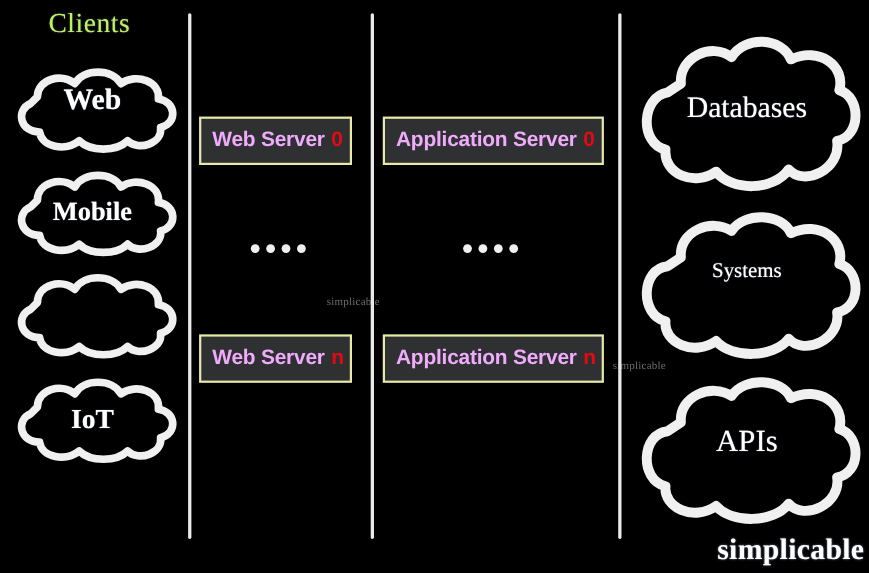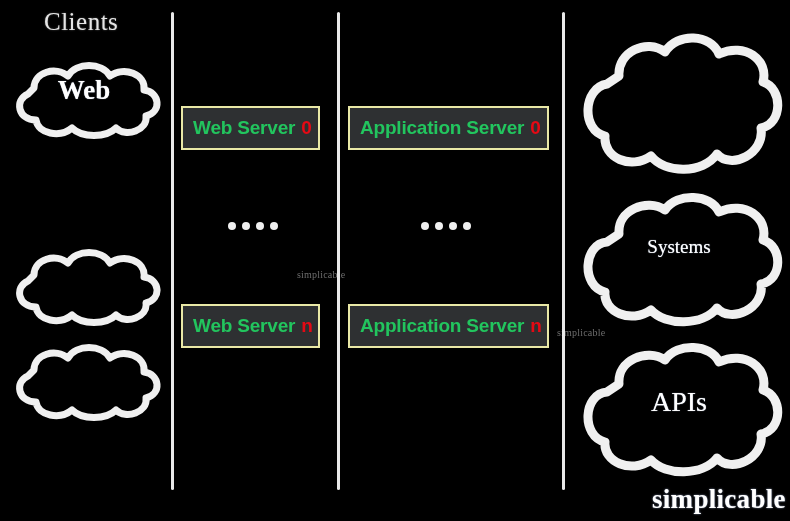--- a/index.html
+++ b/index.html
@@ -12,21 +12,21 @@
     width: 790px;
     height: 521px;
     background: #000000;
     overflow: hidden;
     font-family: "Liberation Serif", serif;
   }
 
   
   .col-title {
     position: absolute;
-    color: #e5e5e5;
+    color: #bef264;
     font-family: "Liberation Serif", serif;
     font-size: 25px;
     font-weight: 400;
     letter-spacing: 0.5px;
     white-space: nowrap;
     text-shadow: 0 0 2px rgba(255,255,255,0.35);
   }
 
   
   .divider {
@@ -64,21 +64,21 @@
     border: 2px solid #e9e8a6;
     box-sizing: border-box;
     display: flex;
     align-items: center;
     padding-left: 10px;
   }
   .server-box .label {
     font-family: "Liberation Sans", sans-serif;
     font-weight: bold;
     font-size: 19px;
-    color: #22c55e;
+    color: #f0abfc;
     letter-spacing: -0.2px;
     white-space: nowrap;
   }
   .server-box .index {
     font-family: "Liberation Sans", sans-serif;
     font-weight: bold;
     font-size: 19px;
     color: #e50914;
     margin-left: 6px;
     white-space: nowrap;
@@ -128,35 +128,44 @@
 
   <div class="cloud" style="left:4px; top:58px; width:160px; height:82px;">
     <svg viewBox="0 0 160 82" preserveAspectRatio="none">
       <path d="M30 30 C30 14, 52 8, 64 18 C72 4, 98 4, 106 18 C120 8, 142 16, 140 32
                C156 34, 158 54, 142 58 C144 72, 122 80, 112 70 C102 80, 78 80, 68 70
                C56 80, 34 76, 32 62 C14 62, 10 42, 24 36 Z" fill="#000000" stroke="#f0f0f0" stroke-width="7" stroke-linejoin="round"></path>
     </svg>
     <div class="cloud-label" style="top:17px; font-size:27px; font-weight:bold;">Web</div>
   </div>
 
+  <div class="cloud" style="left:4px; top:152px; width:160px; height:82px;">
+    <svg viewBox="0 0 160 82" preserveAspectRatio="none">
+      <path d="M30 30 C30 14, 52 8, 64 18 C72 4, 98 4, 106 18 C120 8, 142 16, 140 32
+               C156 34, 158 54, 142 58 C144 72, 122 80, 112 70 C102 80, 78 80, 68 70
+               C56 80, 34 76, 32 62 C14 62, 10 42, 24 36 Z" fill="#000000" stroke="#f0f0f0" stroke-width="7" stroke-linejoin="round"></path>
+    </svg>
+    <div class="cloud-label" style="top:28px; font-size:24px; font-weight:bold;">Mobile</div>
+  </div>
 
   <div class="cloud" style="left:4px; top:245px; width:160px; height:82px;">
     <svg viewBox="0 0 160 82" preserveAspectRatio="none">
       <path d="M30 30 C30 14, 52 8, 64 18 C72 4, 98 4, 106 18 C120 8, 142 16, 140 32
                C156 34, 158 54, 142 58 C144 72, 122 80, 112 70 C102 80, 78 80, 68 70
                C56 80, 34 76, 32 62 C14 62, 10 42, 24 36 Z" fill="#000000" stroke="#f0f0f0" stroke-width="7" stroke-linejoin="round"></path>
     </svg>
   </div>
 
   <div class="cloud" style="left:4px; top:340px; width:160px; height:82px;">
     <svg viewBox="0 0 160 82" preserveAspectRatio="none">
       <path d="M30 30 C30 14, 52 8, 64 18 C72 4, 98 4, 106 18 C120 8, 142 16, 140 32
                C156 34, 158 54, 142 58 C144 72, 122 80, 112 70 C102 80, 78 80, 68 70
                C56 80, 34 76, 32 62 C14 62, 10 42, 24 36 Z" fill="#000000" stroke="#f0f0f0" stroke-width="7" stroke-linejoin="round"></path>
     </svg>
+    <div class="cloud-label" style="top:28px; font-size:25px; font-weight:bold;">IoT</div>
   </div>
 
   <div class="divider" style="left:171px; top:12px; height:478px;"></div>
 
   <div class="server-box" style="left:181px; top:106px; width:139px; height:44px;">
     <span class="label">Web Server</span>
     <span class="index">0</span>
   </div>
 
   <div class="dots" style="left:228px; top:222px;">
@@ -195,20 +204,21 @@
   <div class="watermark-small" style="left:557px; top:327px;">simplicable</div>
 
   <div class="divider" style="left:562px; top:12px; height:478px;"></div>
 
   <div class="cloud" style="left:573px; top:28px; width:212px; height:148px;">
     <svg viewBox="0 0 212 148" preserveAspectRatio="none">
       <path d="M46 48 C44 24, 74 10, 92 24 C104 4, 138 6, 146 26 C172 14, 196 32, 190 54
                C210 60, 210 96, 188 100 C192 126, 158 142, 144 126 C130 146, 92 146, 78 128
                C58 142, 30 130, 32 108 C8 102, 10 60, 34 56 Z" fill="#000000" stroke="#f0f0f0" stroke-width="9" stroke-linejoin="round"></path>
     </svg>
+    <div class="cloud-label" style="top:54px; font-size:27px;">Databases</div>
   </div>
 
   <div class="cloud" style="left:573px; top:188px; width:212px; height:140px;">
     <svg viewBox="0 0 212 140" preserveAspectRatio="none">
       <path d="M46 46 C44 22, 74 10, 92 22 C104 4, 138 6, 146 24 C172 12, 196 30, 190 52
                C210 58, 210 92, 188 96 C192 120, 158 136, 144 120 C130 138, 92 138, 78 122
                C58 136, 30 124, 32 104 C8 98, 10 56, 34 54 Z" fill="#000000" stroke="#f0f0f0" stroke-width="9" stroke-linejoin="round"></path>
     </svg>
     <div class="cloud-label" style="top:48px; font-size:19px;">Systems</div>
   </div>

